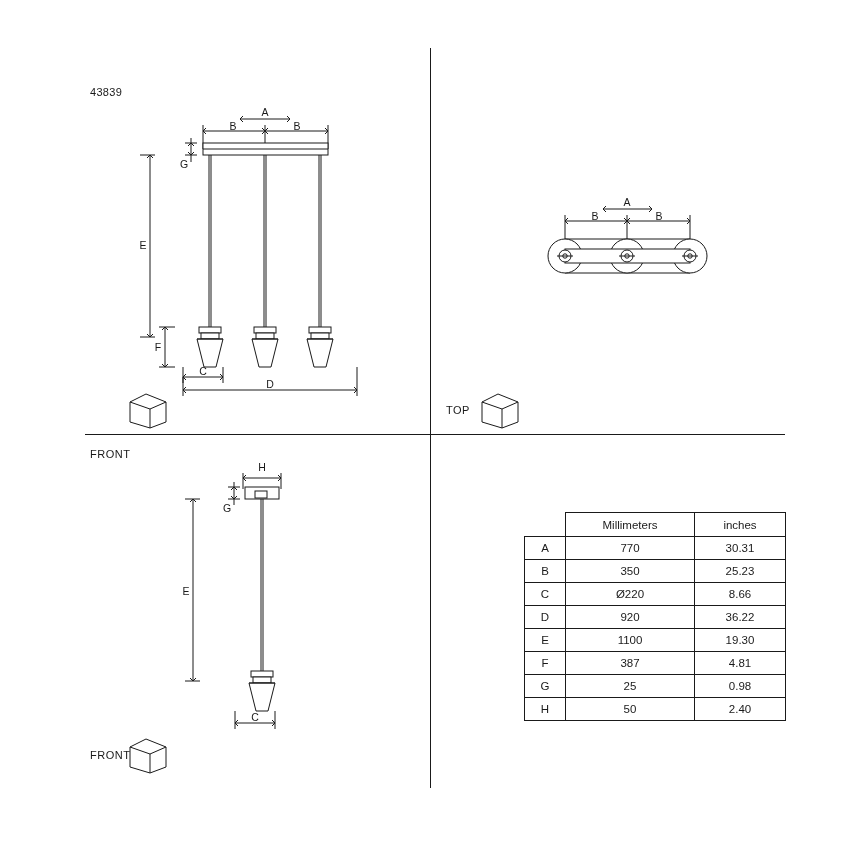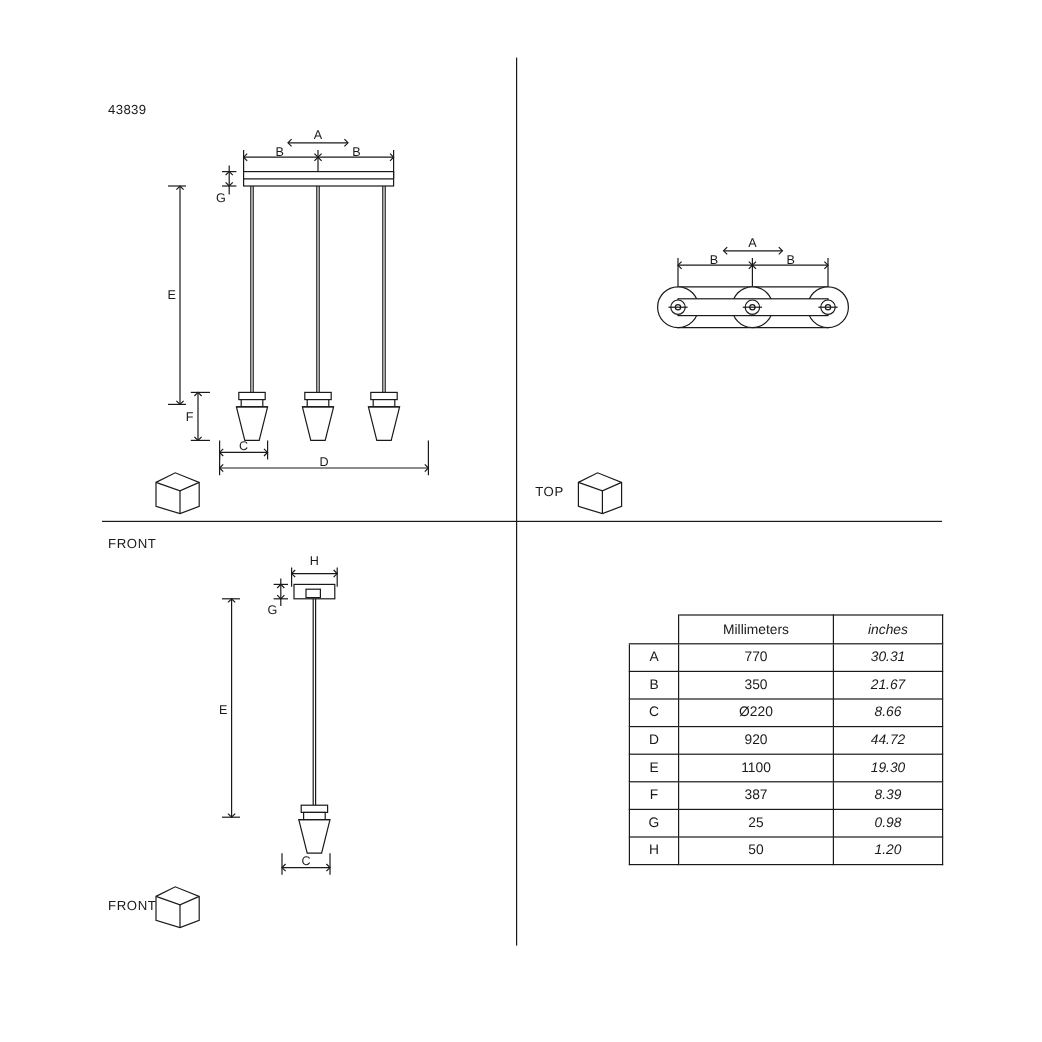--- a/index.html
+++ b/index.html
@@ -86,21 +86,21 @@
   table.dims td, table.dims th {
     border: 1px solid #1a1a1a;
     height: 22px;
     padding: 0 4px;
     font-weight: normal;
     text-align: center;
     vertical-align: middle;
   }
   table.dims .c-letter { width: 32px; }
   table.dims .c-mm     { width: 120px; }
-  table.dims .c-in     { width: 82px; font-style: italic; }
+  table.dims .c-in     { width: 82px; }
   table.dims thead td.c-letter { border-left: none; border-top: none; }
   table.dims thead td { height: 23px; }
 </style>
 </head>
 <body>
 
 <div class="page">
 
   <div class="divider-h"></div>
   <div class="divider-v"></div>
@@ -309,49 +309,49 @@
       </thead>
       <tbody>
         <tr>
           <td class="c-letter">A</td>
           <td class="c-mm">770</td>
           <td class="c-in">30.31</td>
         </tr>
         <tr>
           <td class="c-letter">B</td>
           <td class="c-mm">350</td>
-          <td class="c-in">21.67</td>
+          <td class="c-in">25.23</td>
         </tr>
         <tr>
           <td class="c-letter">C</td>
           <td class="c-mm">Ø220</td>
           <td class="c-in">8.66</td>
         </tr>
         <tr>
           <td class="c-letter">D</td>
           <td class="c-mm">920</td>
-          <td class="c-in">44.72</td>
+          <td class="c-in">36.22</td>
         </tr>
         <tr>
           <td class="c-letter">E</td>
           <td class="c-mm">1100</td>
           <td class="c-in">19.30</td>
         </tr>
         <tr>
           <td class="c-letter">F</td>
           <td class="c-mm">387</td>
-          <td class="c-in">8.39</td>
+          <td class="c-in">4.81</td>
         </tr>
         <tr>
           <td class="c-letter">G</td>
           <td class="c-mm">25</td>
           <td class="c-in">0.98</td>
         </tr>
         <tr>
           <td class="c-letter">H</td>
           <td class="c-mm">50</td>
-          <td class="c-in">1.20</td>
+          <td class="c-in">2.40</td>
         </tr>
       </tbody>
     </table>
   </div>
 
 </div>
 
 </body></html>

